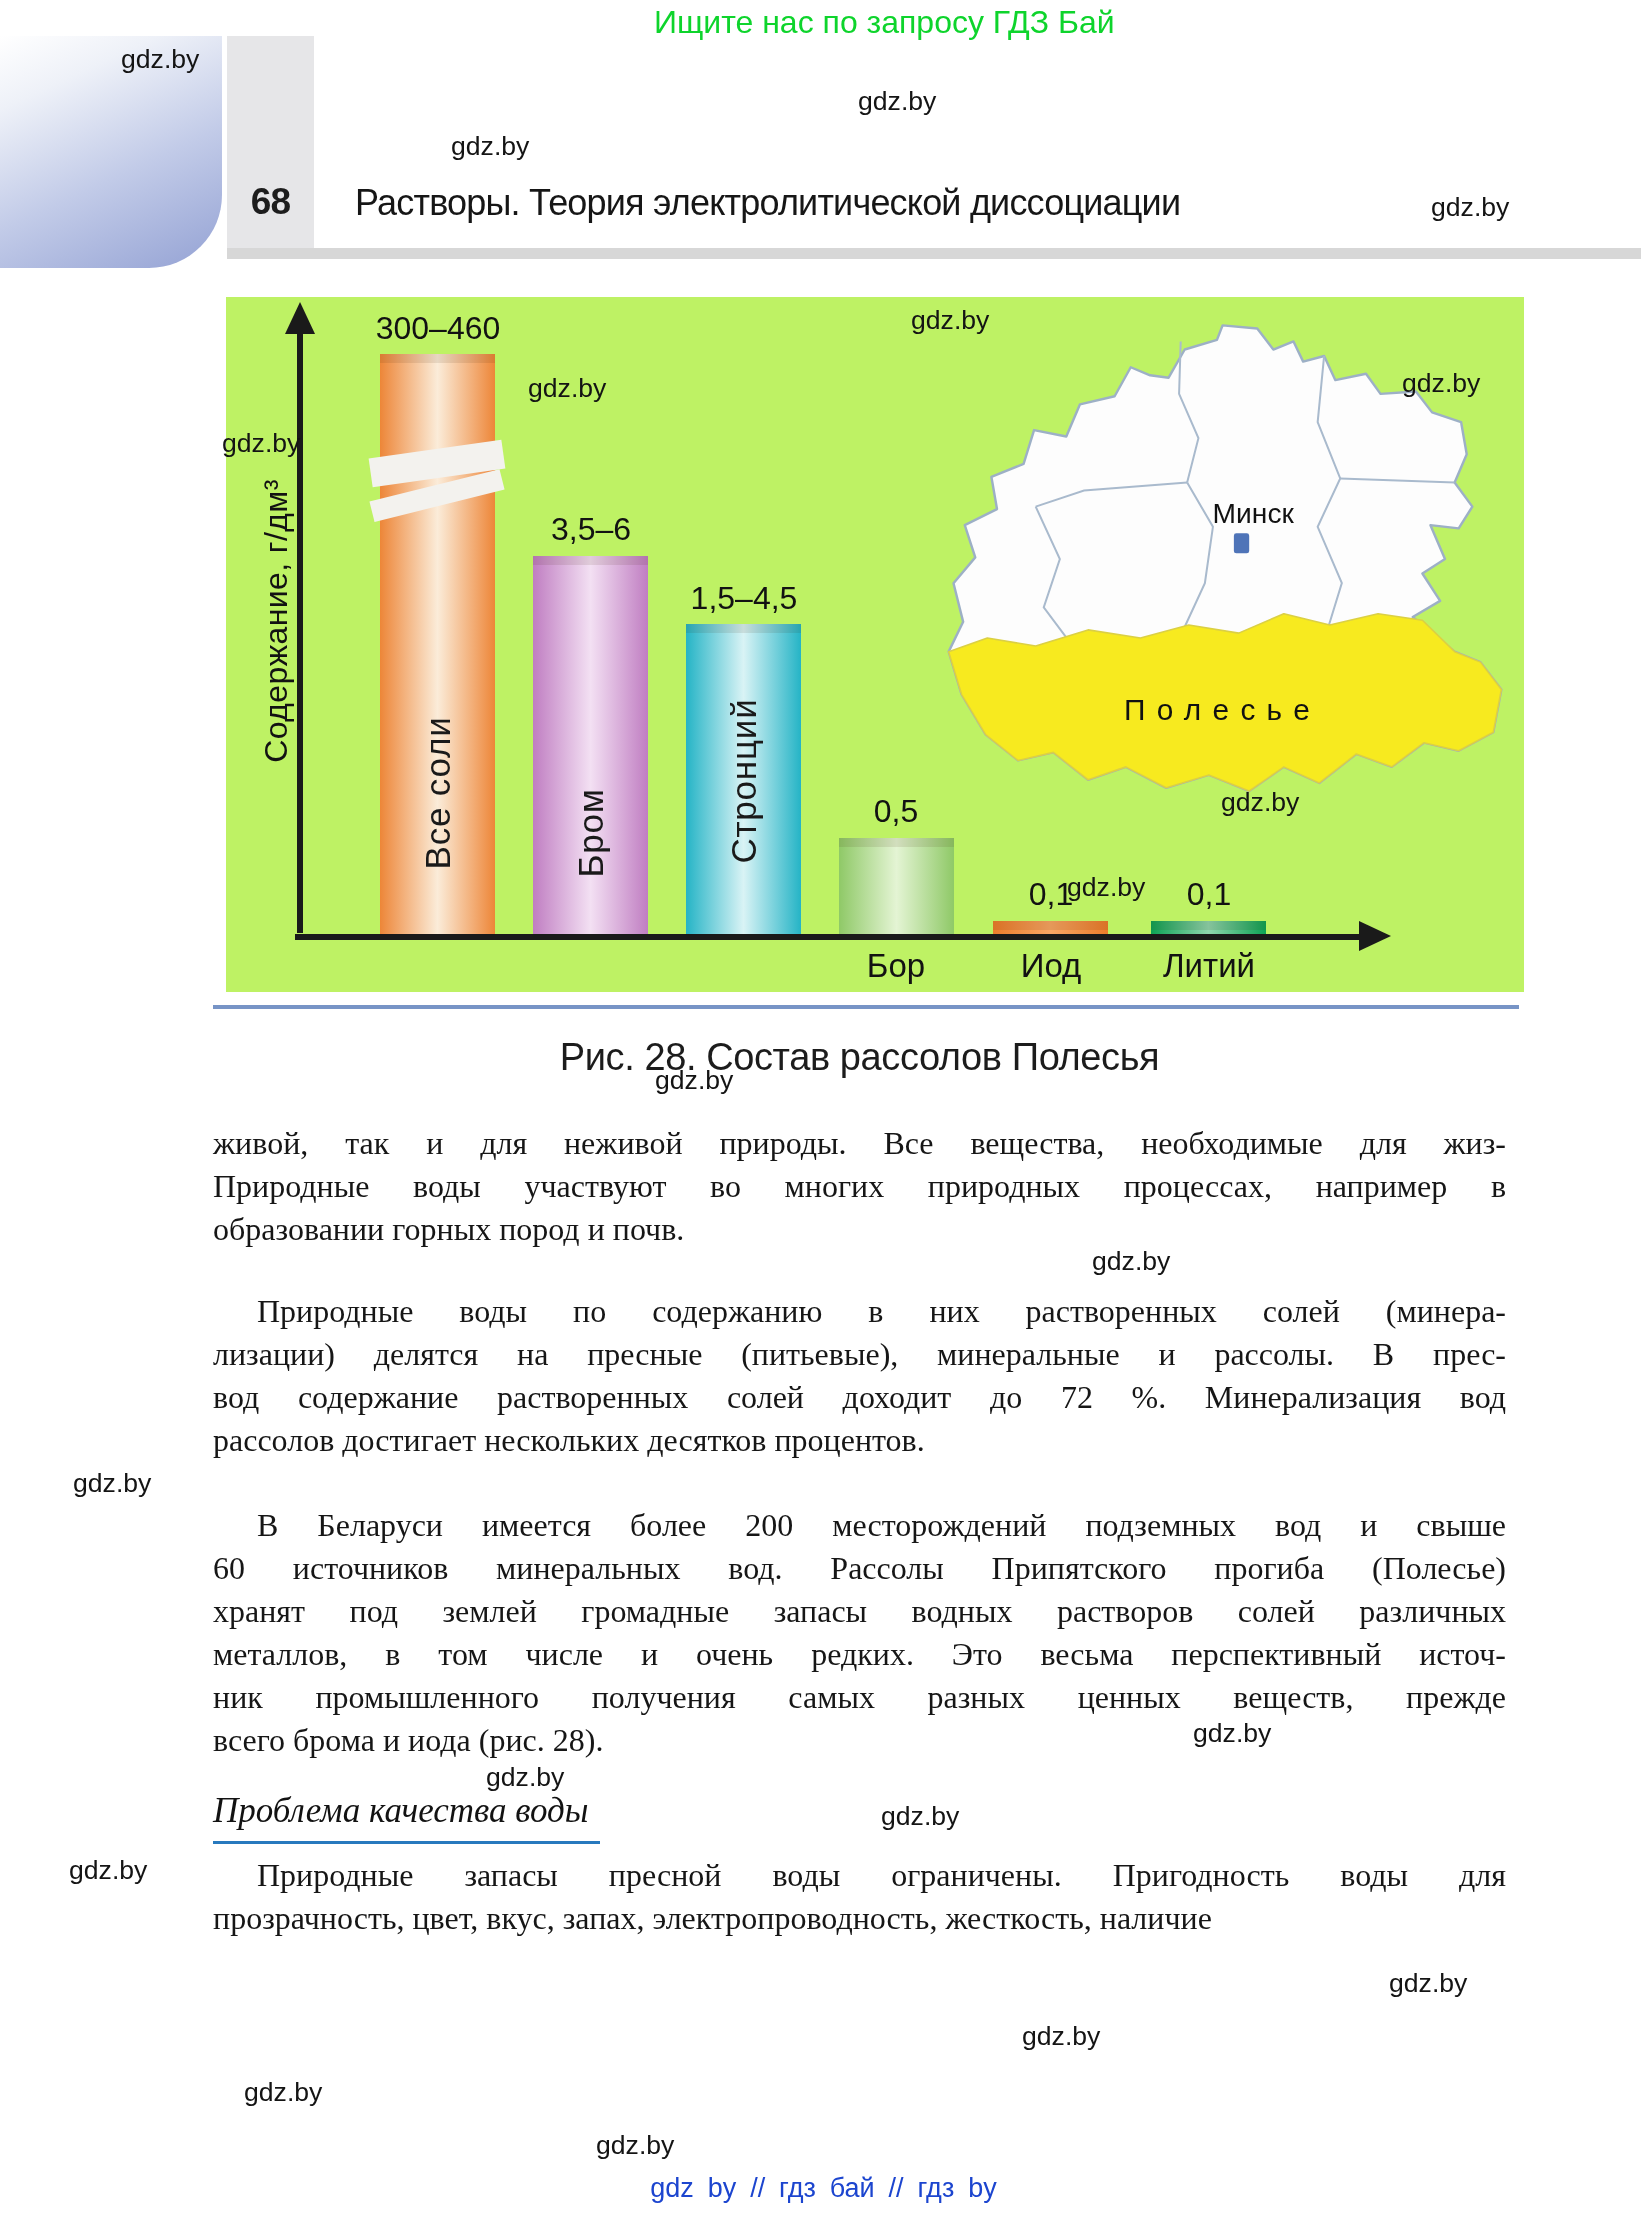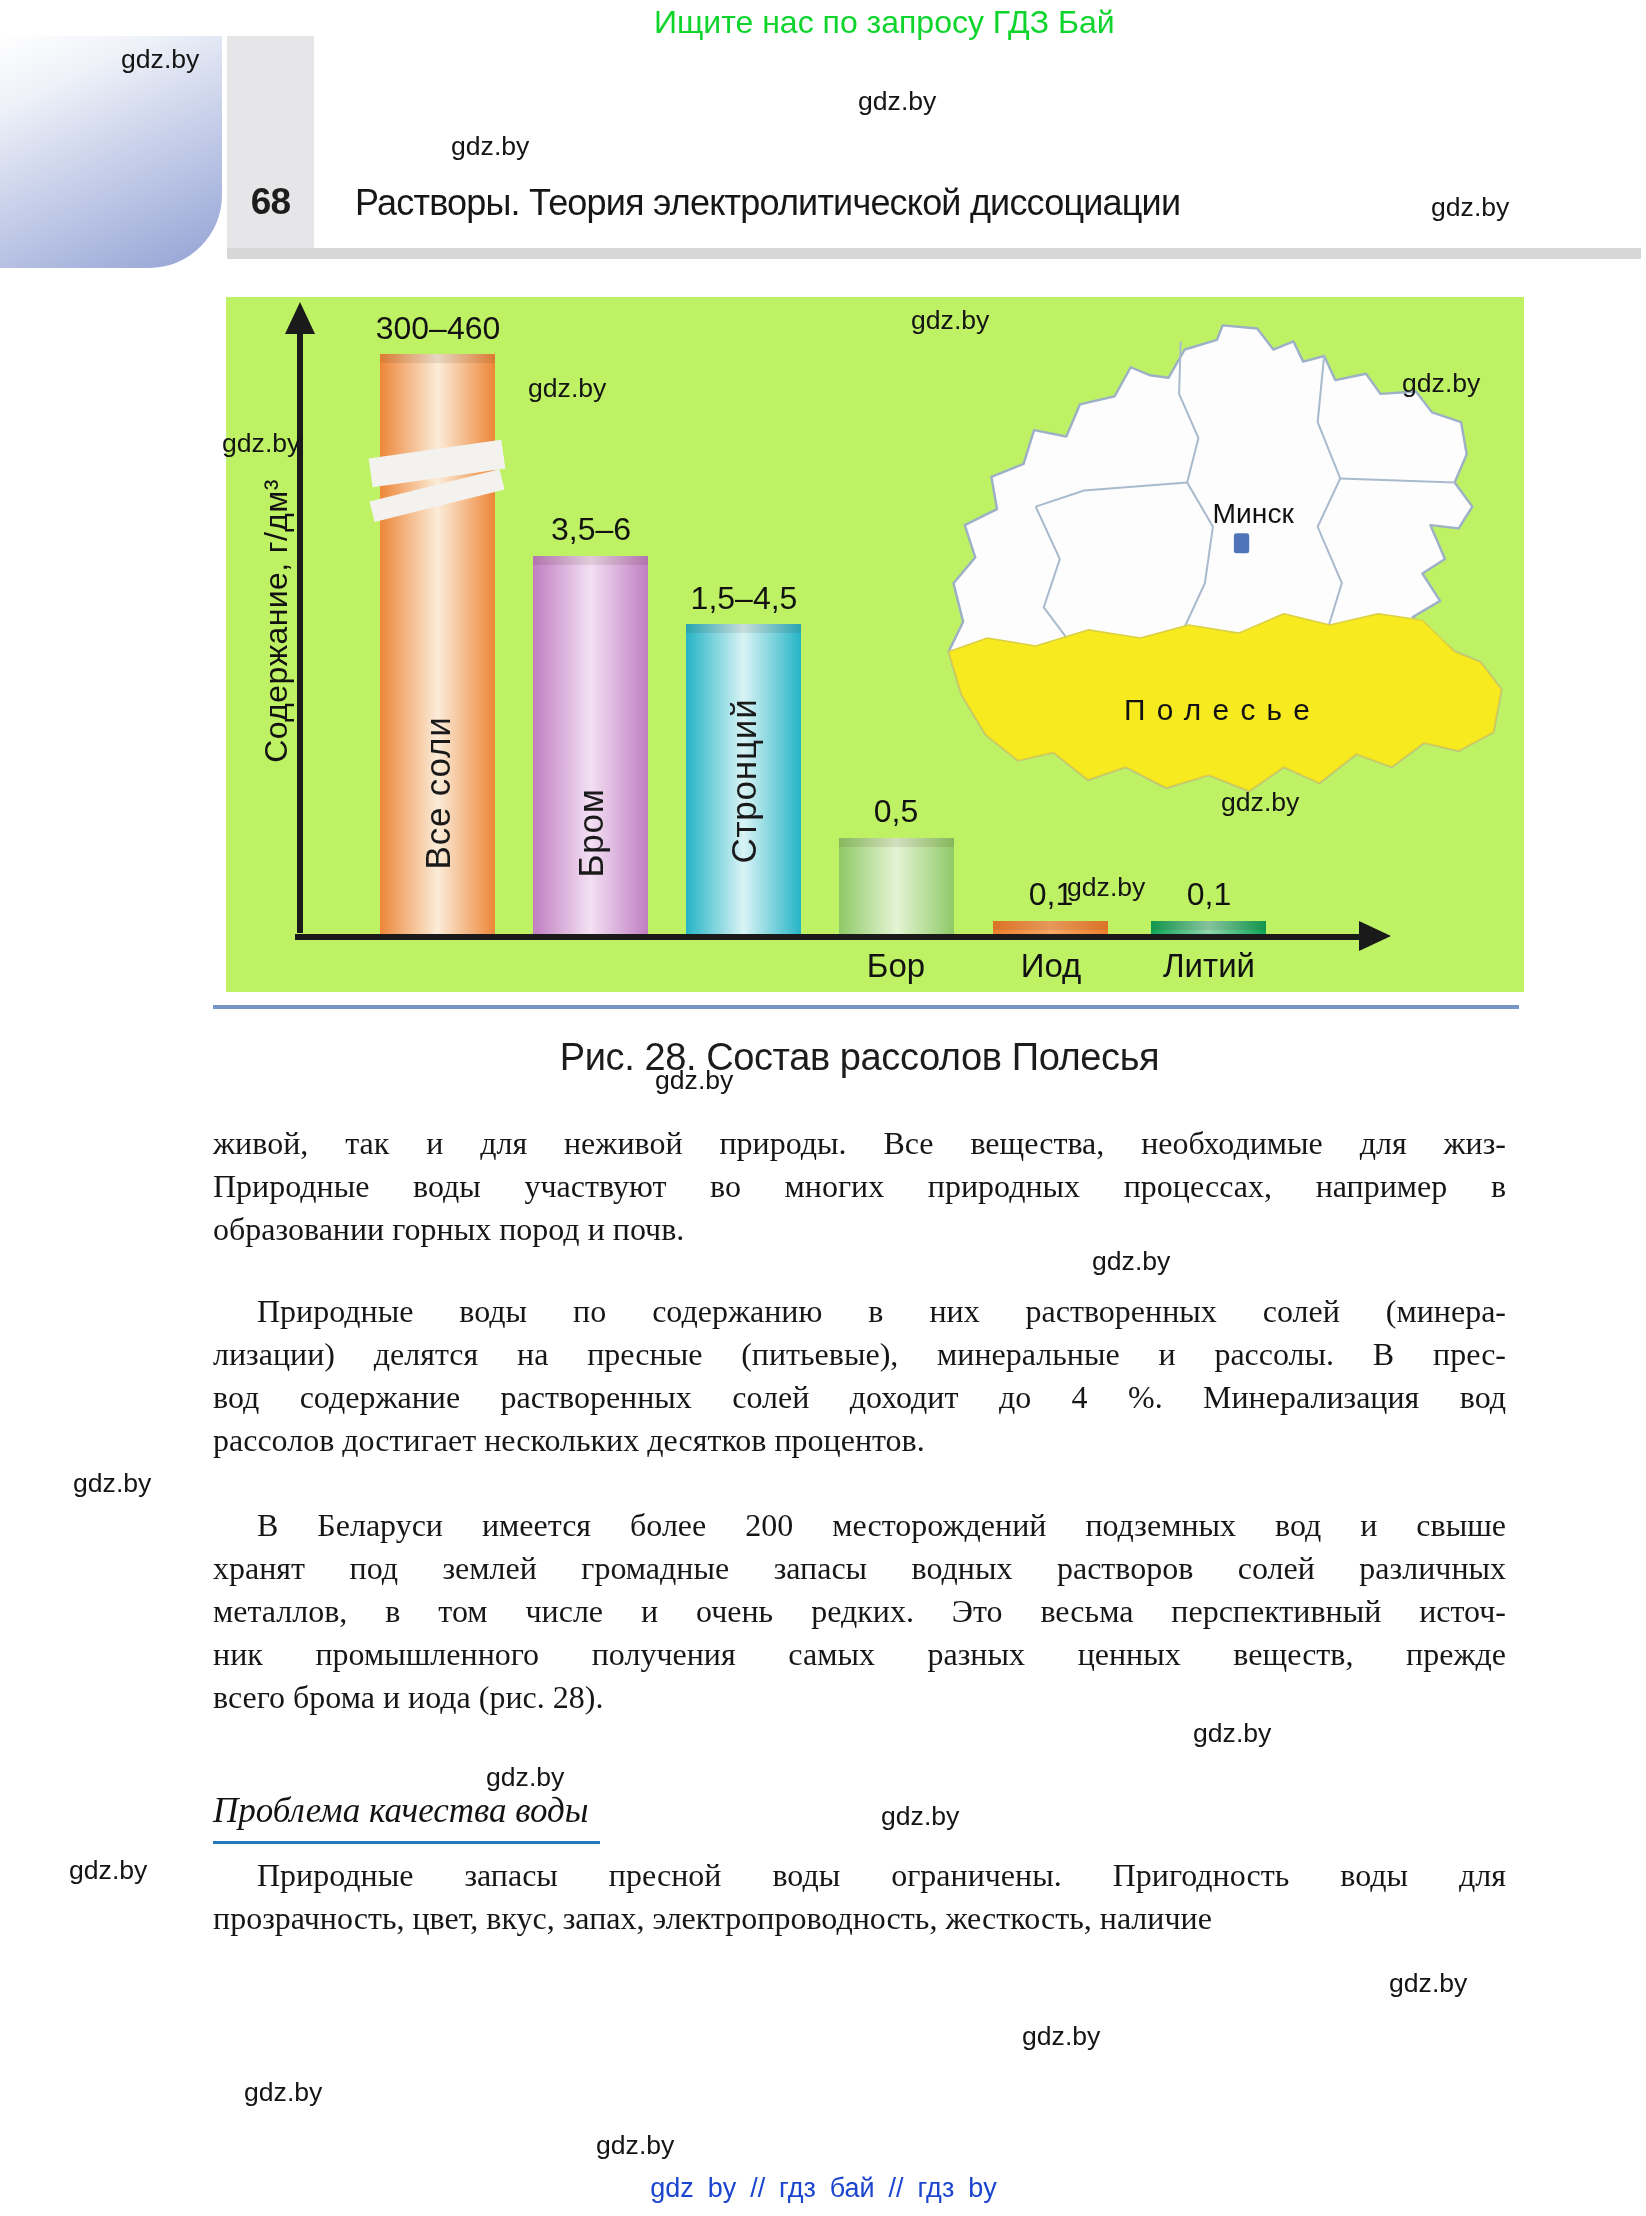--- a/index.html
+++ b/index.html
@@ -187,25 +187,26 @@
 
 <div class="body-text">
     <div class="para" style="top: 1122px;">
       <div class="line">живой, так и для неживой природы. Все вещества, необходимые для жиз-</div>
       <div class="line">Природные воды участвуют во многих природных процессах, например в</div>
       <div class="line last">образовании горных пород и почв.</div>
     </div>
     <div class="para" style="top: 1290px;">
       <div class="line" style="text-indent: 44px;">Природные воды по содержанию в них растворенных солей (минера-</div>
       <div class="line">лизации) делятся на пресные (питьевые), минеральные и рассолы. В прес-</div>
-      <div class="line">вод содержание растворенных солей доходит до 4 %. Минерализация вод</div>
+      <div class="line">вод содержание растворенных солей доходит до 72 %. Минерализация вод</div>
       <div class="line last">рассолов достигает нескольких десятков процентов.</div>
     </div>
     <div class="para" style="top: 1504px;">
       <div class="line" style="text-indent: 44px;">В Беларуси имеется более 200 месторождений подземных вод и свыше</div>
+      <div class="line">60 источников минеральных вод. Рассолы Припятского прогиба (Полесье)</div>
       <div class="line">хранят под землей громадные запасы водных растворов солей различных</div>
       <div class="line">металлов, в том числе и очень редких. Это весьма перспективный источ-</div>
       <div class="line">ник промышленного получения самых разных ценных веществ, прежде</div>
       <div class="line last">всего брома и иода (рис. 28).</div>
     </div>
     <div class="para" style="top: 1854px;">
       <div class="line" style="text-indent: 44px;">Природные запасы пресной воды ограничены. Пригодность воды для</div>
       <div class="line last">прозрачность, цвет, вкус, запах, электропроводность, жесткость, наличие</div>
     </div>
   </div>

